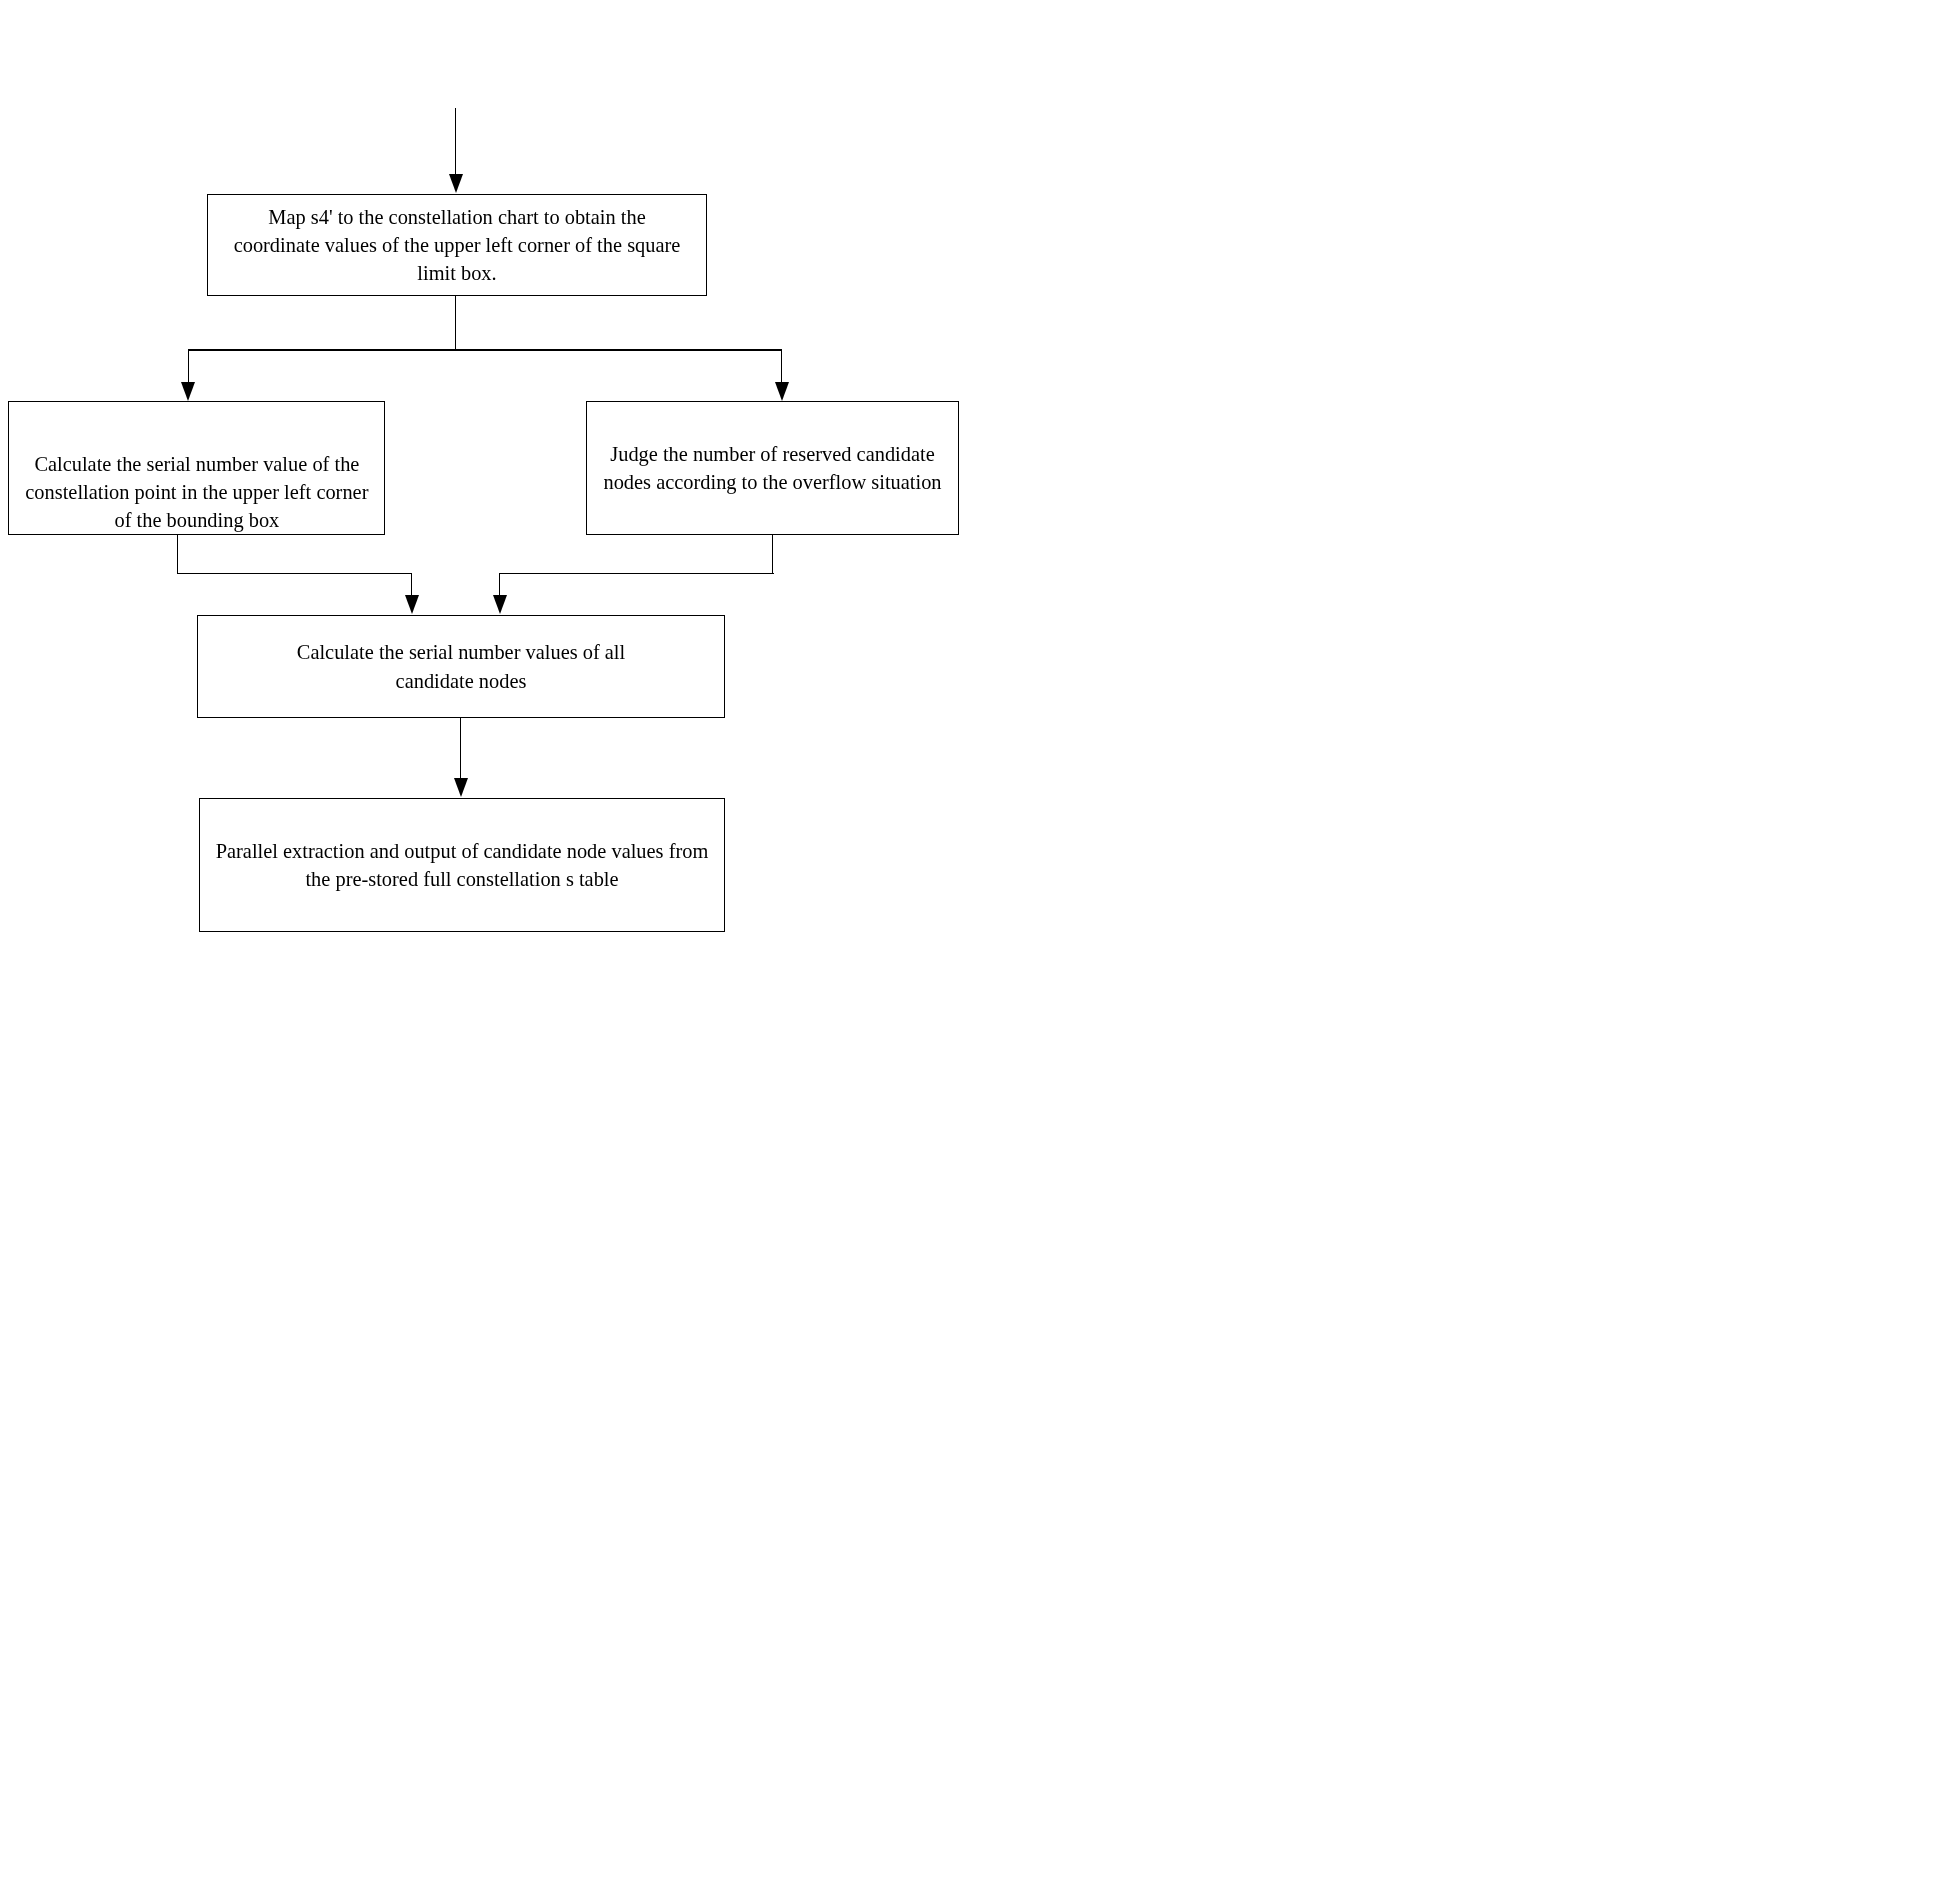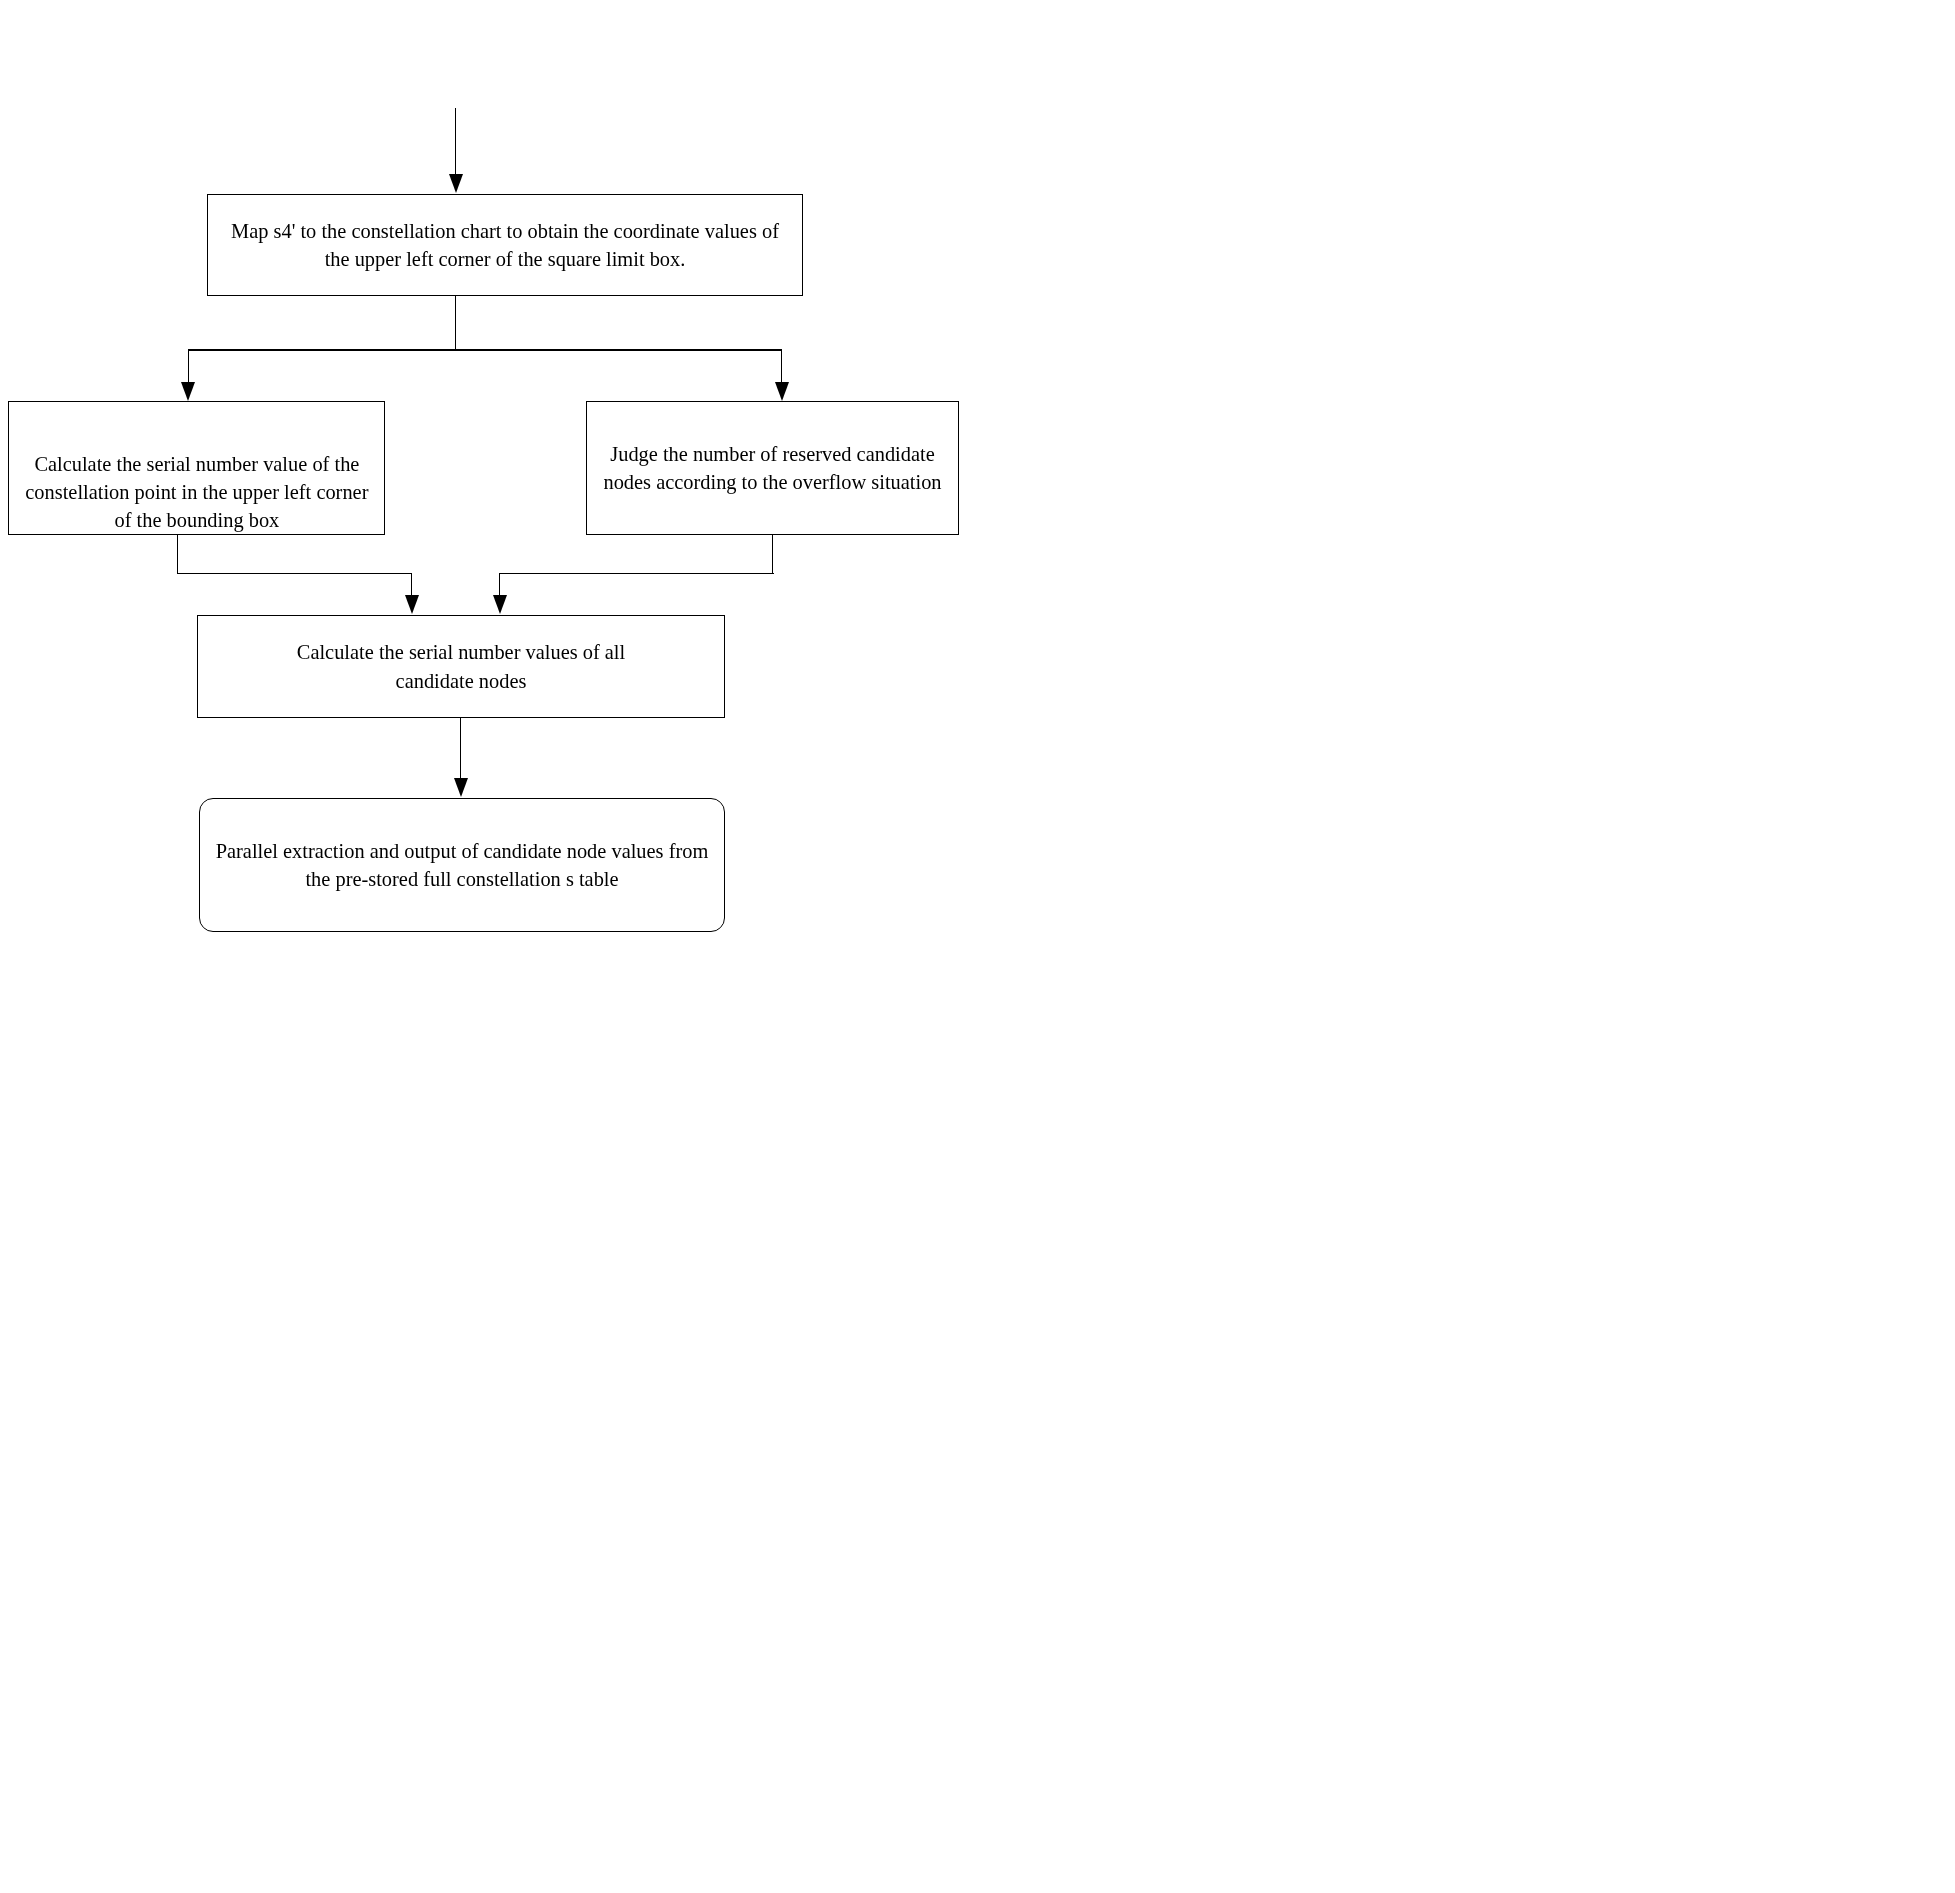--- a/index.html
+++ b/index.html
@@ -49,21 +49,21 @@
 </style>
 </head>
 <body>
 
 <div id="canvas">
 
 
   <div class="vline" style="left:455px; top:108px; height:67px;"></div>
   <div class="arrowhead" style="left:449px; top:174px;"></div>
 
-  <div class="node" style="left:207px; top:194px; width:596px; height:102px; padding:0 19.7px;">
+  <div class="node" style="left:207px; top:194px; width:500px; height:102px; padding:0 19.7px;">
     <span>Map s4' to the constellation chart to obtain the coordinate values of the upper left corner of the square limit box.</span>
   </div>
 
   <div class="vline" style="left:455px; top:296px; height:54px;"></div>
 
   <div class="splitbar" style="left:188px; top:349px; width:594px;"></div>
 
   <div class="vline" style="left:188px; top:349px; height:33px;"></div>
   <div class="arrowhead" style="left:181px; top:382px;"></div>
 
@@ -88,18 +88,18 @@
   <div class="vline" style="left:499px; top:573px; height:23px;"></div>
   <div class="arrowhead" style="left:493px; top:595px;"></div>
 
   <div class="node" style="left:197px; top:615px; width:528px; height:103px; padding:0 60px;">
     <span>Calculate the serial number values of all candidate nodes</span>
   </div>
 
   <div class="vline" style="left:460px; top:718px; height:60px;"></div>
   <div class="arrowhead" style="left:454px; top:778px;"></div>
 
-  <div class="node" style="left:199px; top:798px; width:526px; height:134px; padding:0 9.8px;border-radius:14px;">
+  <div class="node" style="left:199px; top:798px; width:526px; height:134px; padding:0 9.8px;">
     <span>Parallel extraction and output of candidate node values from the pre-stored full constellation s table</span>
   </div>
 
 </div>
 
 
 </body></html>

